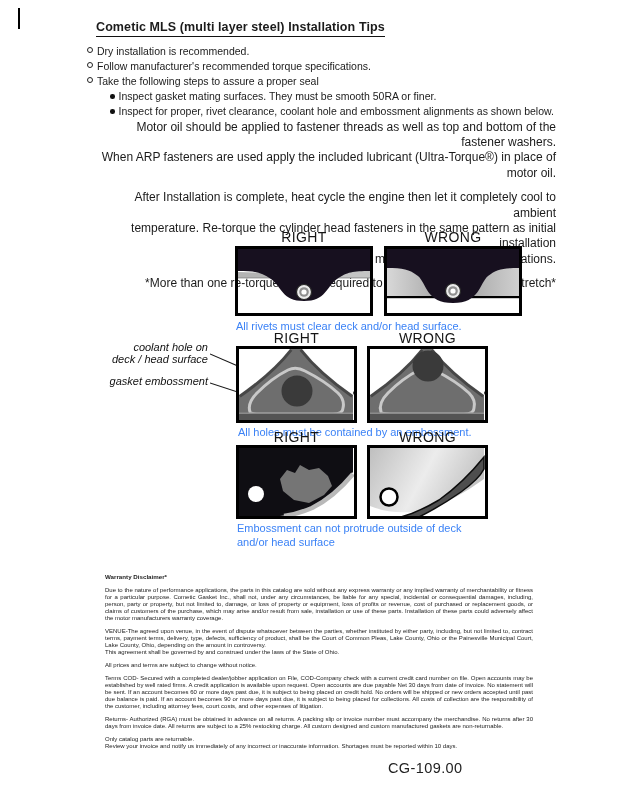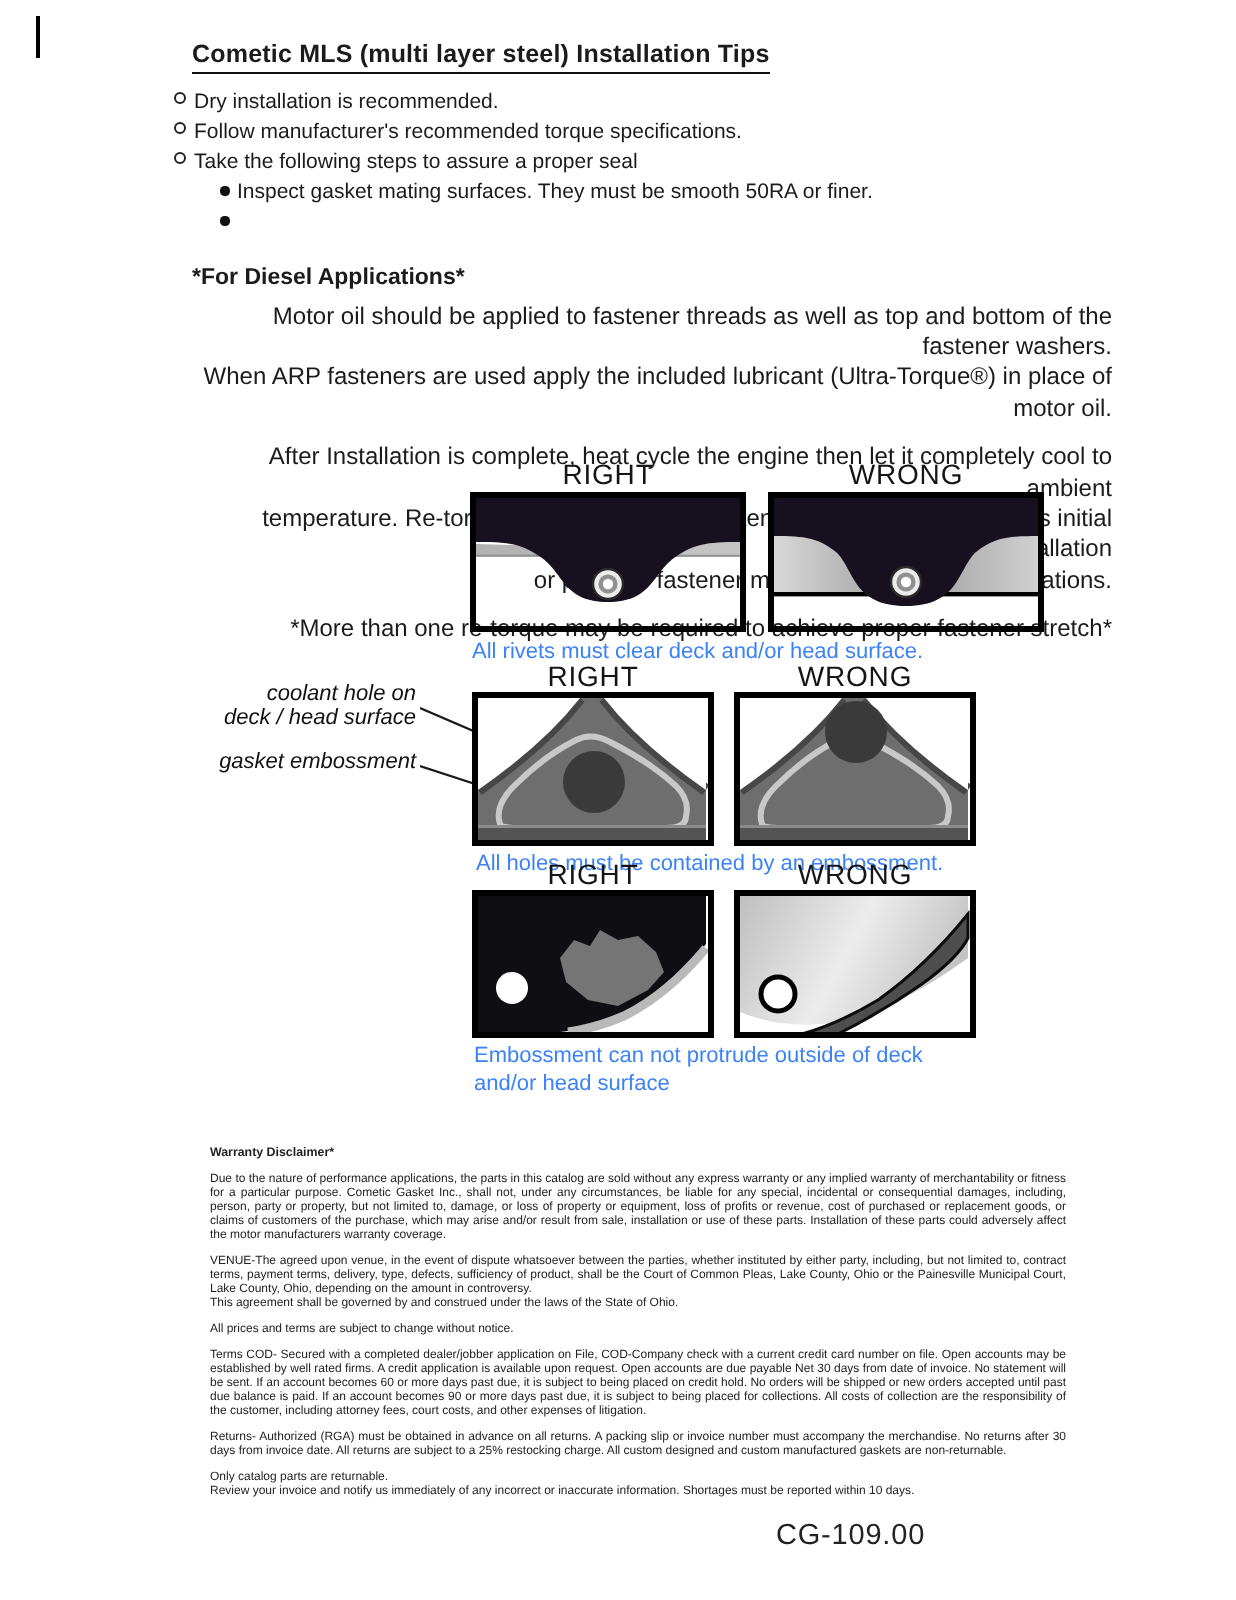--- a/index.html
+++ b/index.html
@@ -68,24 +68,23 @@
   <div class="crop-tick"></div>
 
   <div class="content">
     <h1 class="title"><span class="title-text">Cometic MLS (multi layer steel) Installation Tips</span></h1>
 
     <div>
       <div class="b-row b-main"><span class="marker-o"></span><span>Dry installation is recommended.</span></div>
       <div class="b-row b-main"><span class="marker-o"></span><span>Follow manufacturer's recommended torque specifications.</span></div>
       <div class="b-row b-main"><span class="marker-o"></span><span>Take the following steps to assure a proper seal</span></div>
       <div class="b-row b-sub"><span class="marker-f"></span><span>Inspect gasket mating surfaces.  They must be smooth 50RA or finer.</span></div>
-      <div class="b-row b-sub"><span class="marker-f"></span></div>
+      <div class="b-row b-sub"><span class="marker-f"></span><span>Inspect for proper, rivet clearance, coolant hole and embossment alignments as shown below.</span></div>
     </div>
 
-    <h2 class="diesel-h">*For Diesel Applications*</h2>
     <p class="para">Motor oil should be applied to fastener threads as well as top and bottom of the fastener washers.
 When ARP fasteners are used apply the included lubricant (Ultra-Torque®) in place of motor oil.</p>
     <p class="para">After Installation is complete, heat cycle the engine then let it completely cool to ambient
 temperature. Re-torque the cylinder head fasteners in the same pattern as initial installation
 or per your fastener manufacturer's recommendations.</p>
     <p class="para note">*More than one re-torque may be required to achieve proper fastener stretch*</p>
   </div>
 
   <div class="fig-label lbl-r1a">RIGHT</div>
   <div class="fig-label lbl-r1b">WRONG</div>

